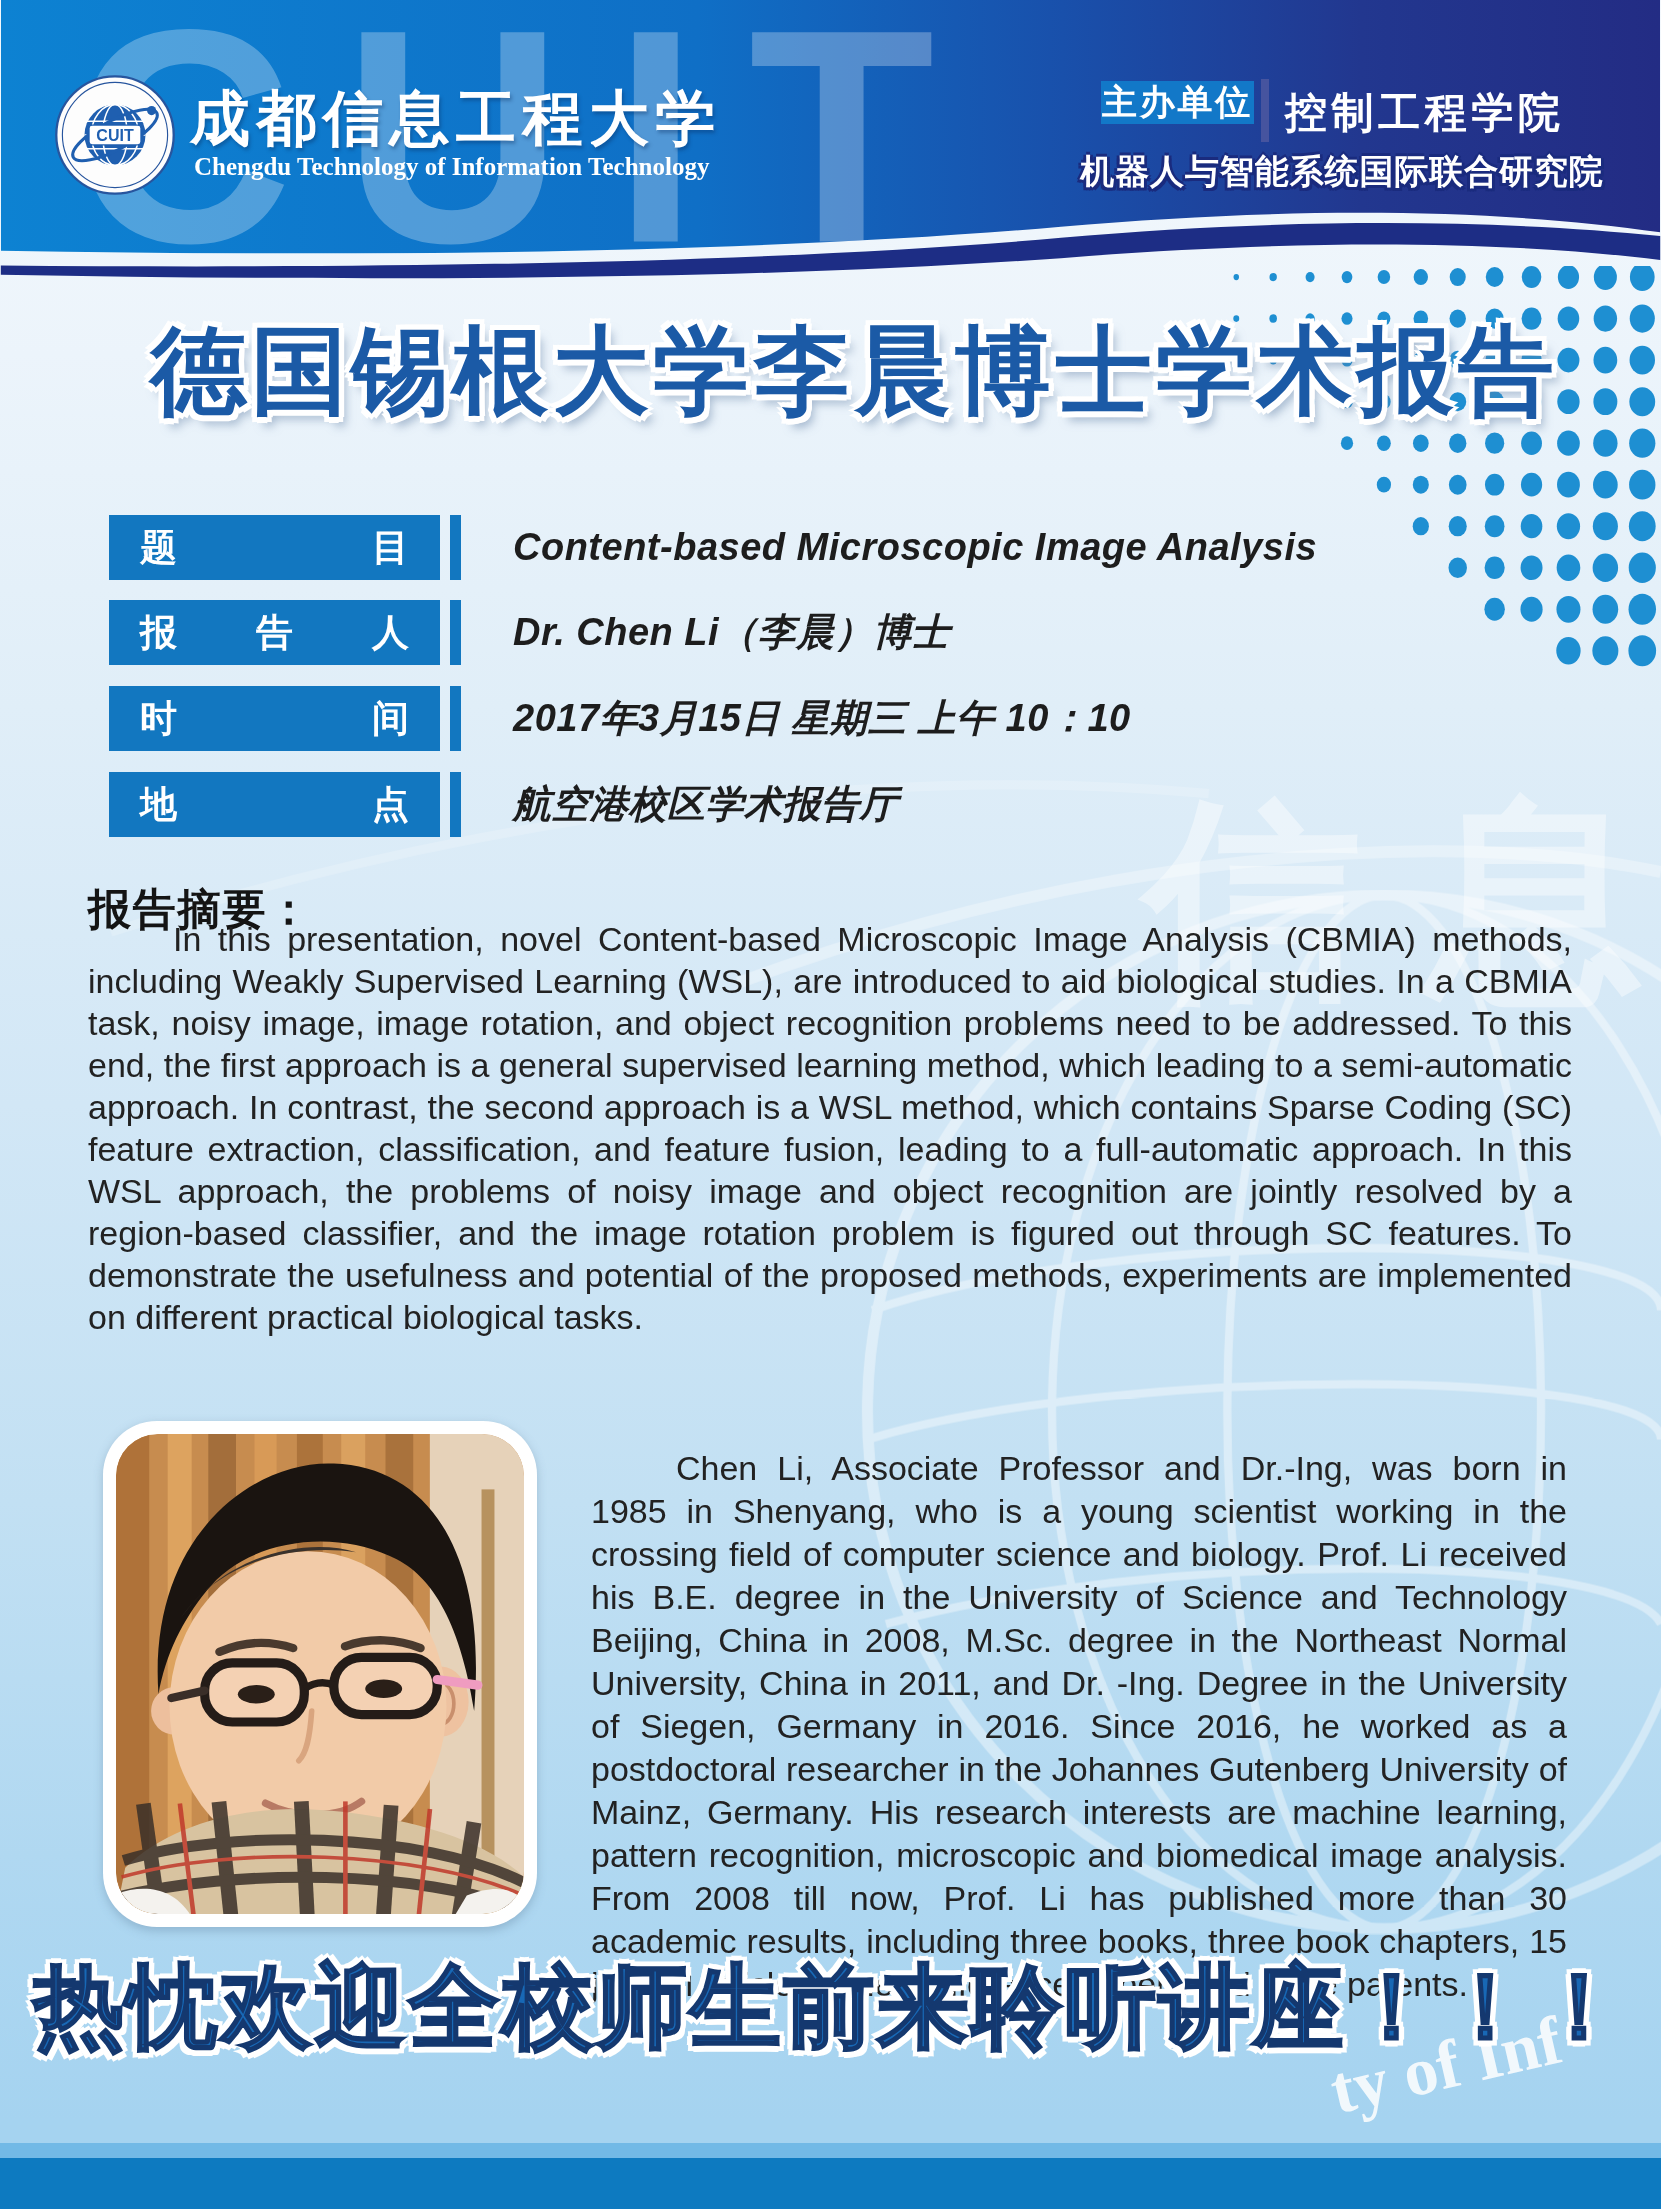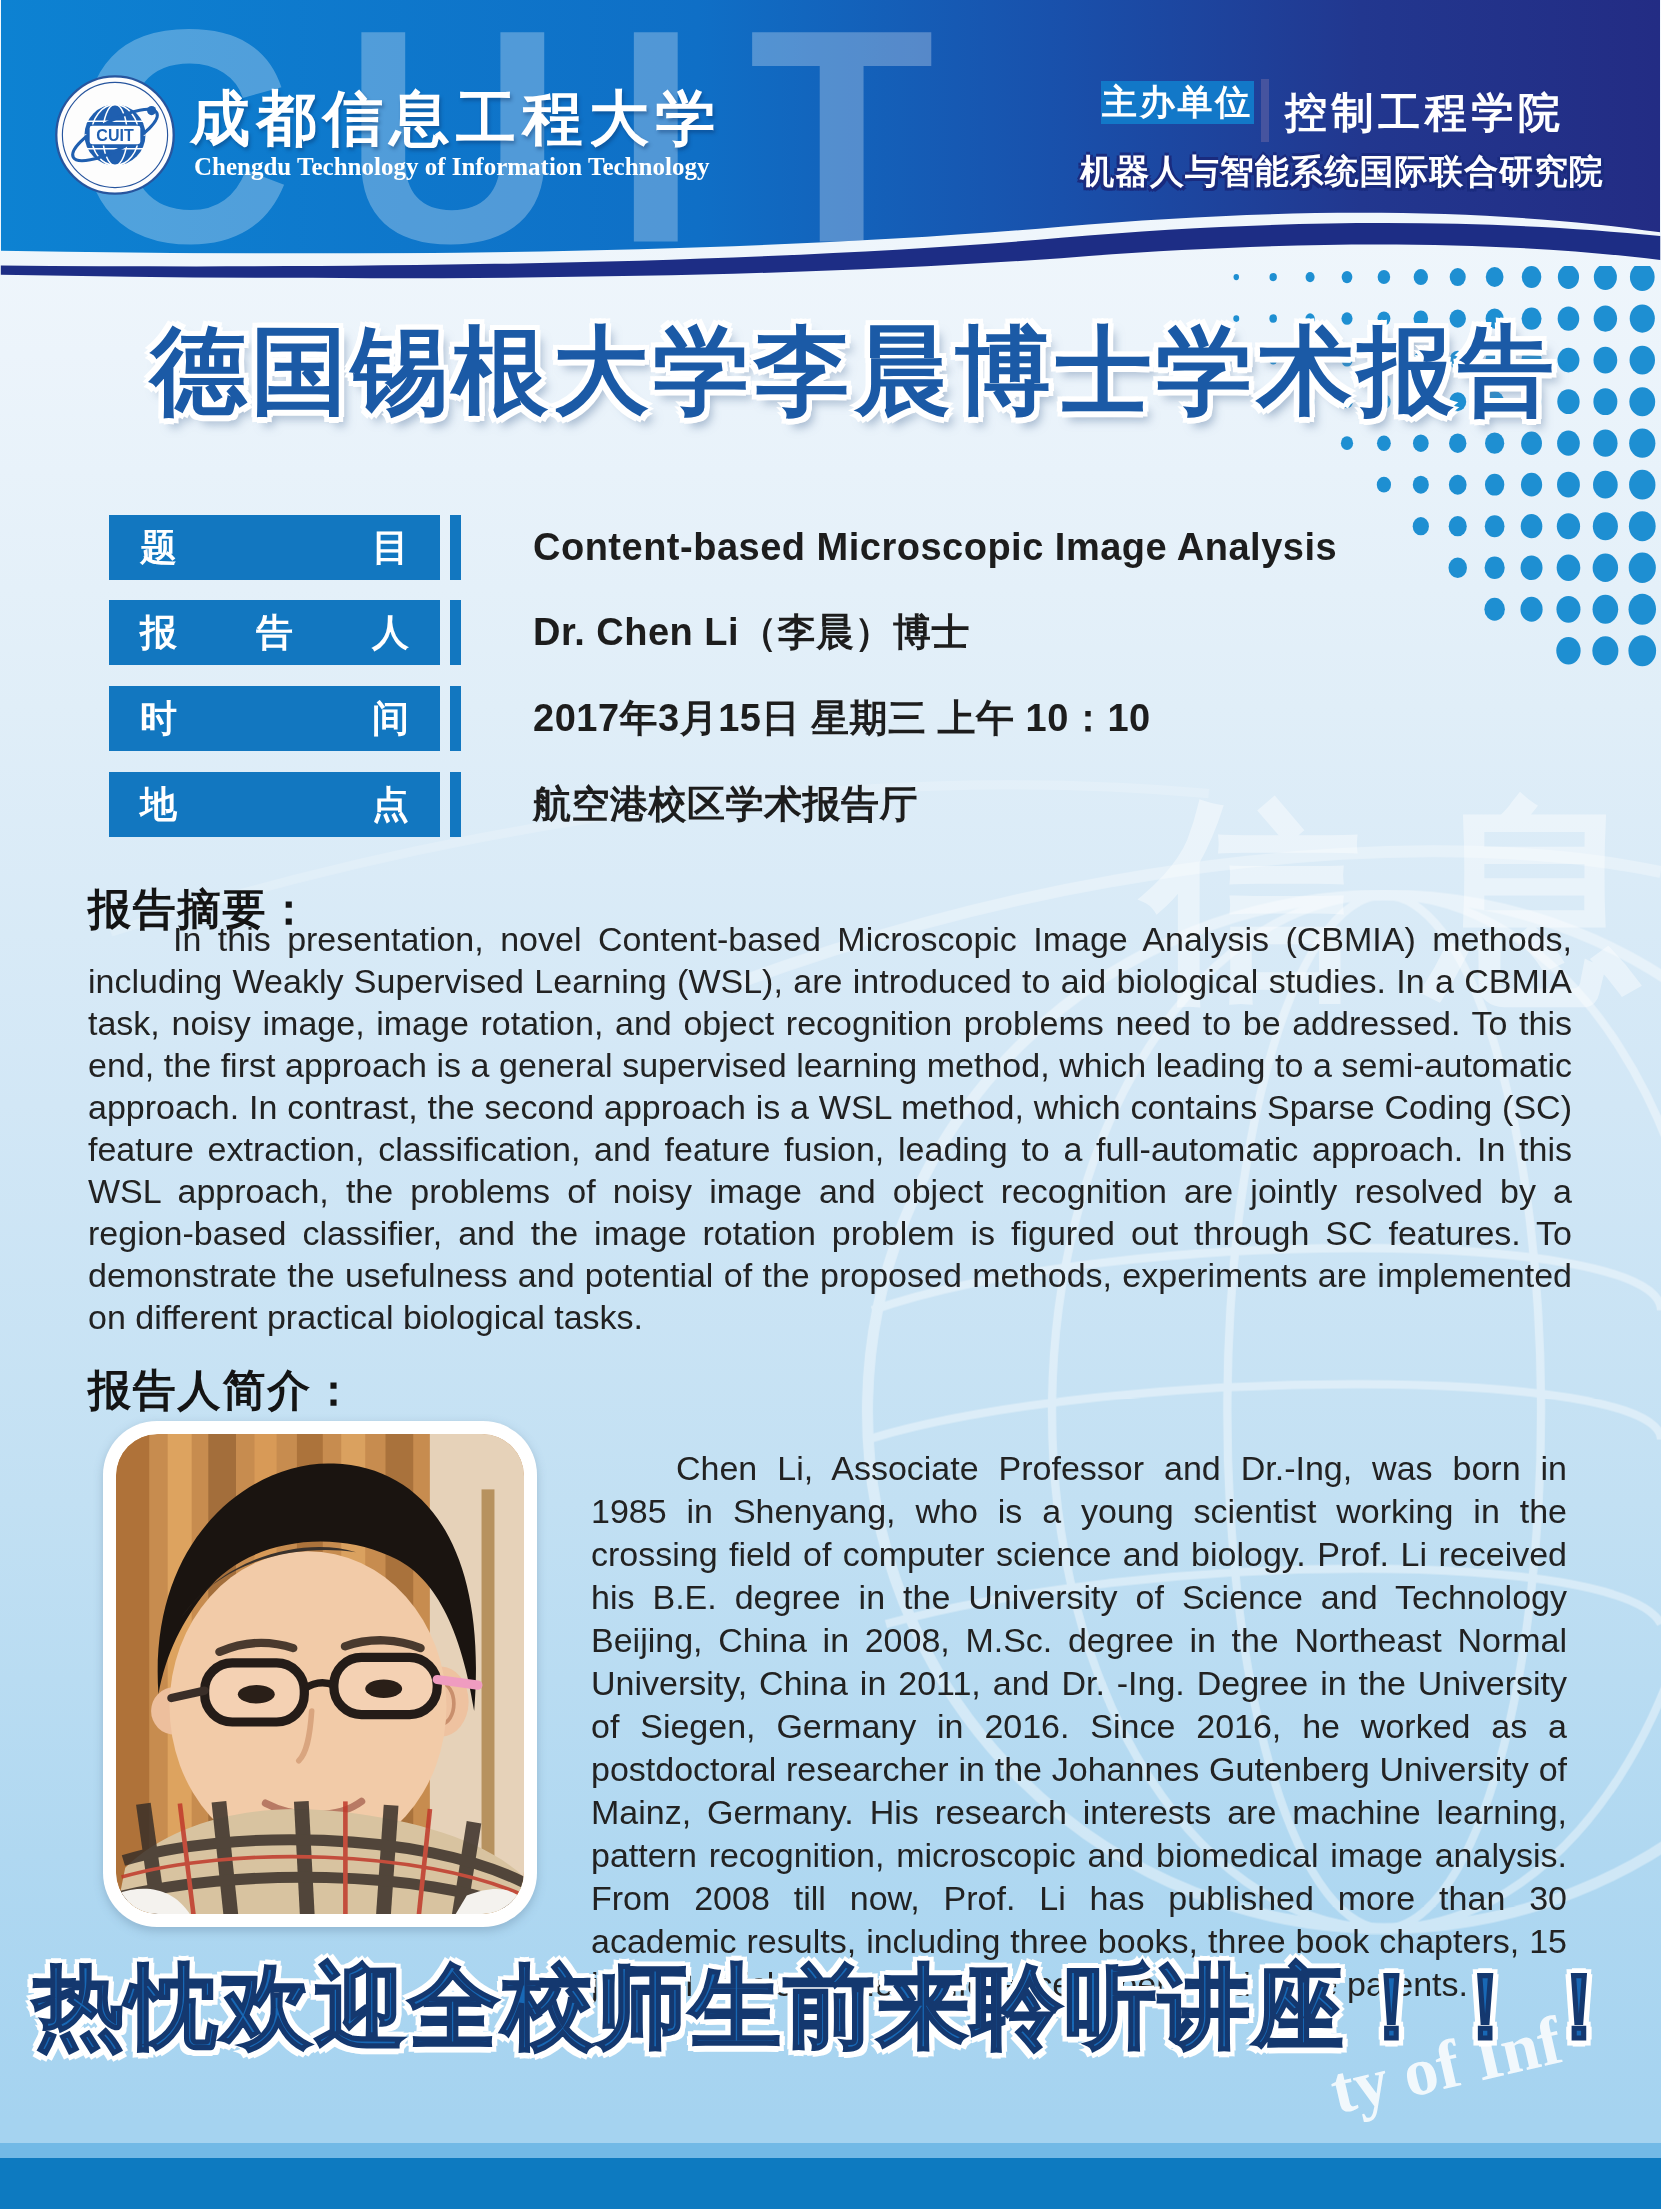--- a/index.html
+++ b/index.html
@@ -29,22 +29,22 @@
             text-shadow:-2.8px 0 0 #1a2b7e,2.8px 0 0 #1a2b7e,0 -2.8px 0 #1a2b7e,0 2.8px 0 #1a2b7e,2.8px 2.8px 0 #1a2b7e,-2.8px 2.8px 0 #1a2b7e;}
 
   
   .main-title{left:0;right:0;top:308px;text-align:center;font-size:96px;font-weight:900;color:#1b5aa6;letter-spacing:4.6px;white-space:nowrap;
     text-shadow:-4.6px -4.6px 0 #fff,4.6px -4.6px 0 #fff,-4.6px 4.6px 0 #fff,4.6px 4.6px 0 #fff,0 -5.5px 0 #fff,0 5.5px 0 #fff,-5.5px 0 0 #fff,5.5px 0 0 #fff,6.5px 9.2px 9.2px rgba(100,130,165,.55);padding-left:48px;}
 
   
   .info-row .label{position:absolute;left:109px;width:269px;height:65px;background:#1277c0;color:#ffffff;
     font-size:37px;font-weight:800;display:flex;align-items:center;justify-content:space-between;padding:0 31px;}
   .info-row .bar{position:absolute;left:450px;width:11px;height:65px;background:#1277c0;}
-  .info-row .value{position:absolute;left:533px;height:65px;display:flex;align-items:center;
-    font-size:38px;font-weight:700;color:#1d1d1d;letter-spacing:0.5px;white-space:nowrap;}
+  .info-row .value{position:absolute;left:513px;height:65px;display:flex;align-items:center;
+    font-size:38px;font-weight:700;color:#1d1d1d;letter-spacing:0.5px;white-space:nowrap;font-style:italic;}
 
   
   .section-heading{font-size:43px;font-weight:800;color:#141414;letter-spacing:1.8px;margin-top:15px;}
   .abstract-text{left:88px;top:918px;width:1484px;font-size:34px;line-height:42px;color:#222222;
     text-align:justify;text-indent:85px;font-weight:400;}
   .bio-text{left:591px;top:1447px;width:976px;font-size:34px;line-height:43px;color:#222222;
     text-align:justify;text-indent:85px;font-weight:400;}
 
   
   .photo-frame{left:103px;top:1421px;width:434px;height:506px;background:#ffffff;border-radius:54px;
@@ -241,21 +241,20 @@
         <span>地</span>
         <span>点</span>
       </div>
     <div class="abs bar" style="top:772px"></div>
     <div class="abs value" style="top:772px">航空港校区学术报告厅</div>
   </div>
 
   <div class="abs section-heading" style="left:88px;top:866px;">报告摘要：</div>
   <div class="abs abstract-text">In this presentation, novel Content-based Microscopic Image Analysis (CBMIA) methods, including Weakly Supervised Learning (WSL), are introduced to aid biological studies. In a CBMIA task, noisy image, image rotation, and object recognition problems need to be addressed. To this end, the first approach is a general supervised learning method, which leading to a semi-automatic approach. In contrast, the second approach is a WSL method, which contains Sparse Coding (SC) feature extraction, classification, and feature fusion, leading to a full-automatic approach. In this WSL approach, the problems of noisy image and object recognition are jointly resolved by a region-based classifier, and the image rotation problem is figured out through SC features. To demonstrate the usefulness and potential of the proposed methods, experiments are implemented on different practical biological tasks.</div>
 
-  <div class="abs section-heading" style="left:88px;top:1347px;">报告人简介：</div>
 
   <div class="abs photo-frame">
     <svg width="408" height="480" viewBox="0 0 442 520">
       <defs>
           <clipPath id="phClip">
             <rect x="0" y="0" width="442" height="520" rx="44"></rect>
           </clipPath>
         </defs>
       <g clip-path="url(#phClip)">
         <rect x="0" y="0" width="442" height="520" fill="#c78c4f"></rect>

